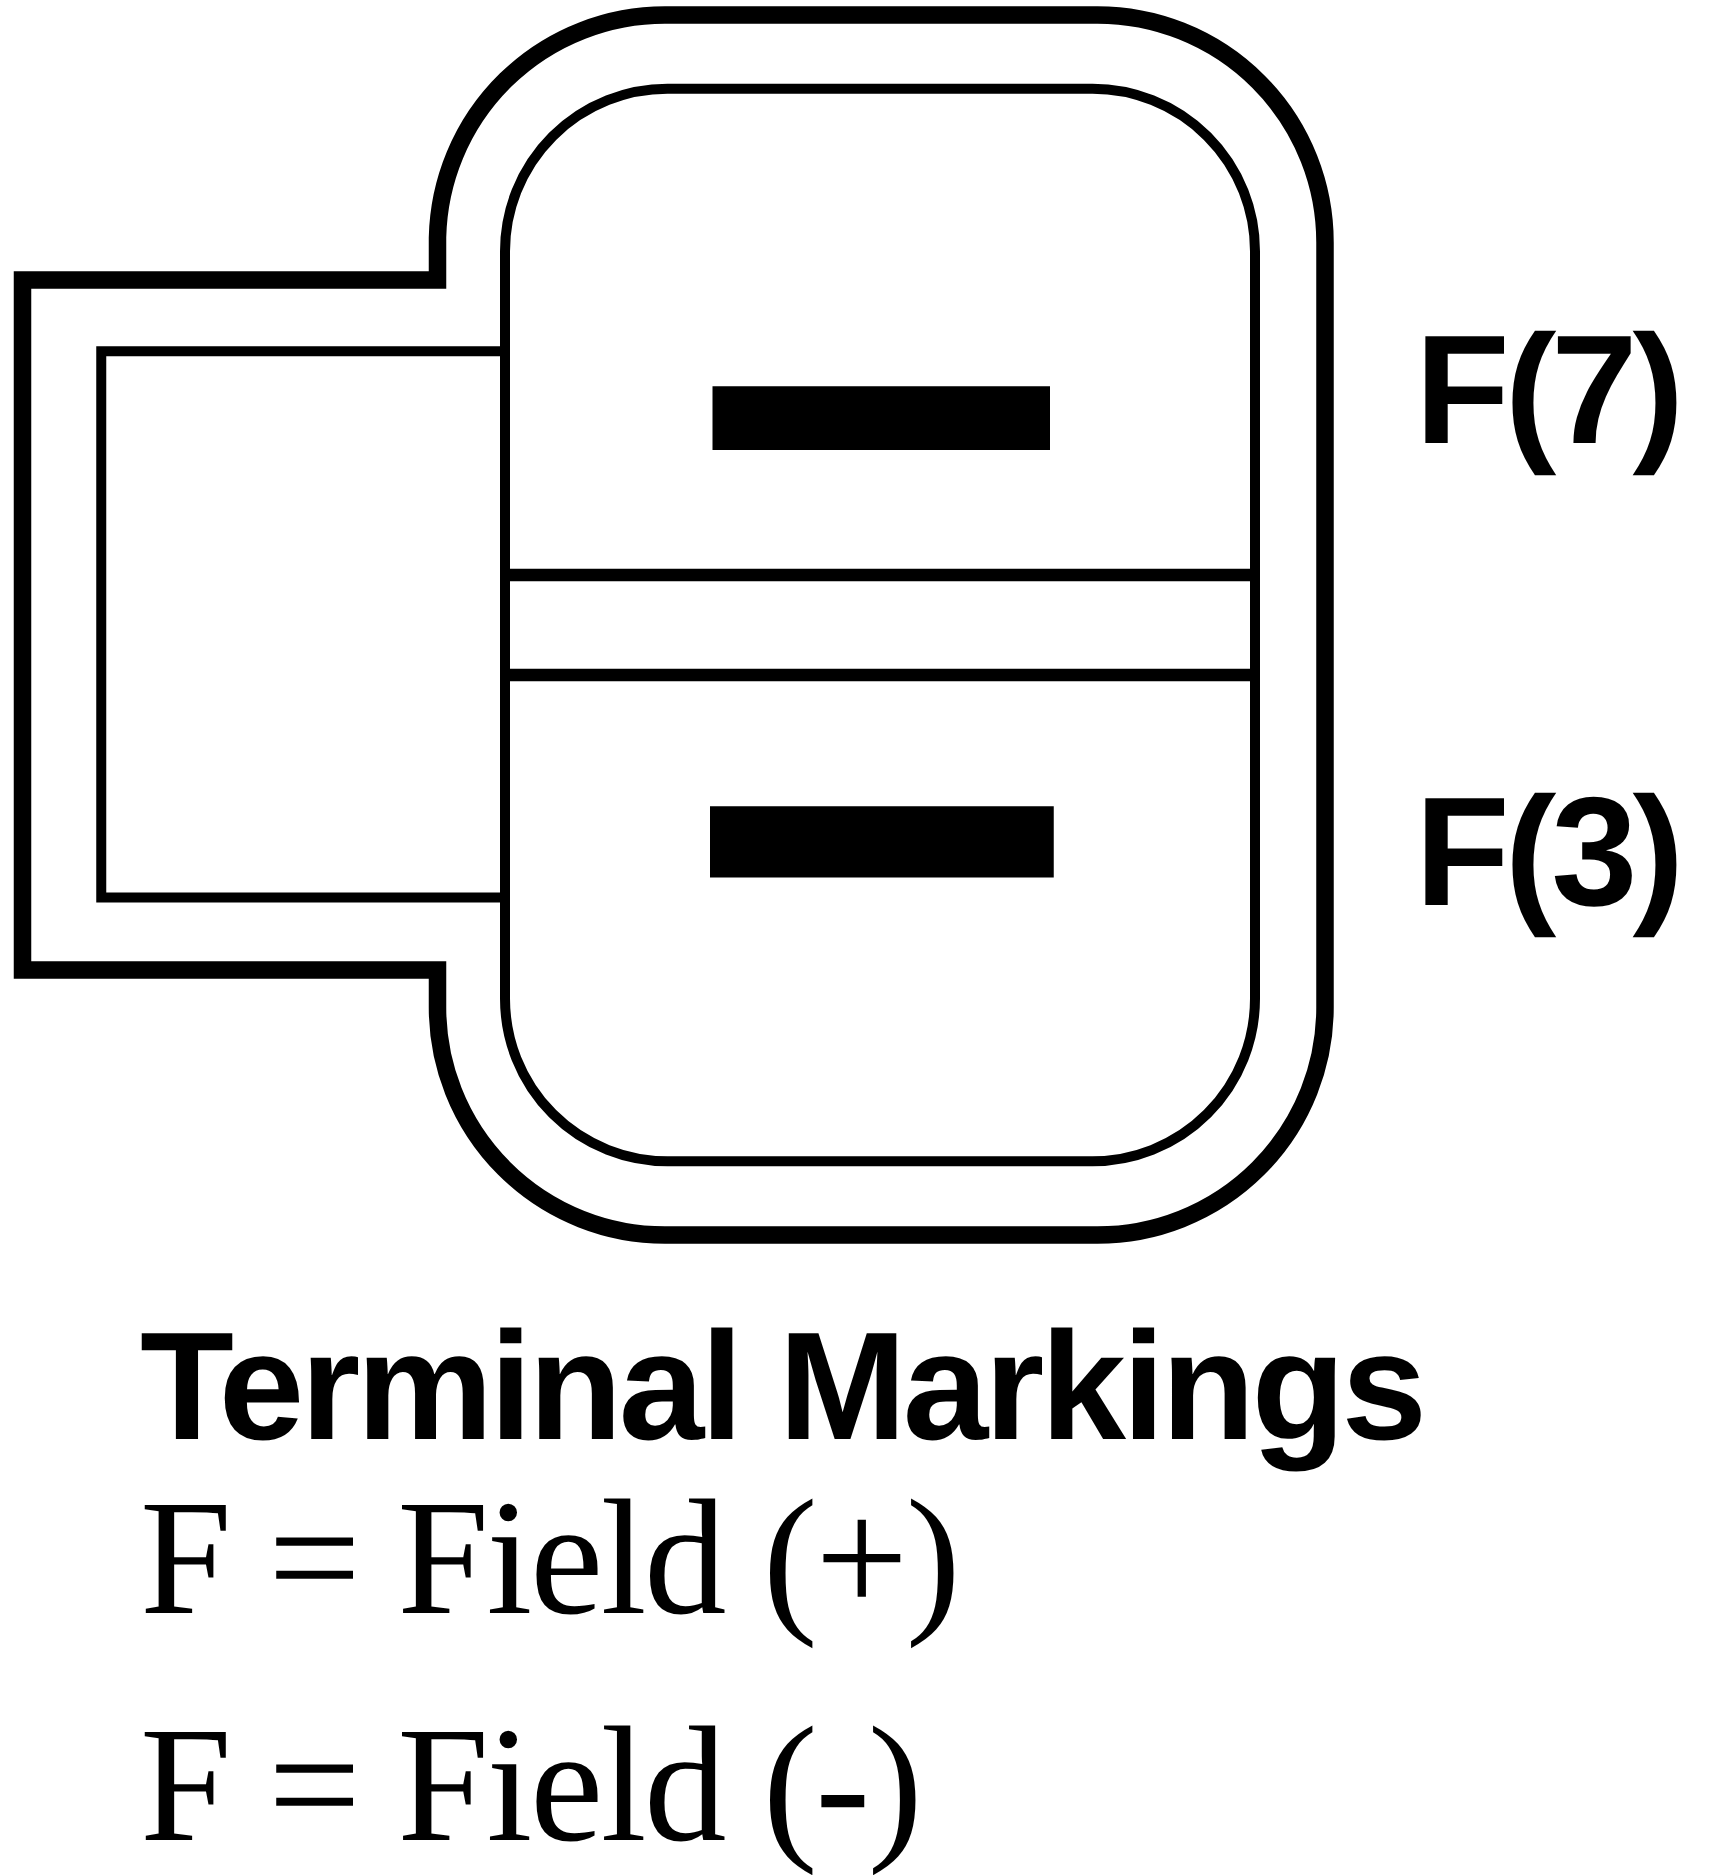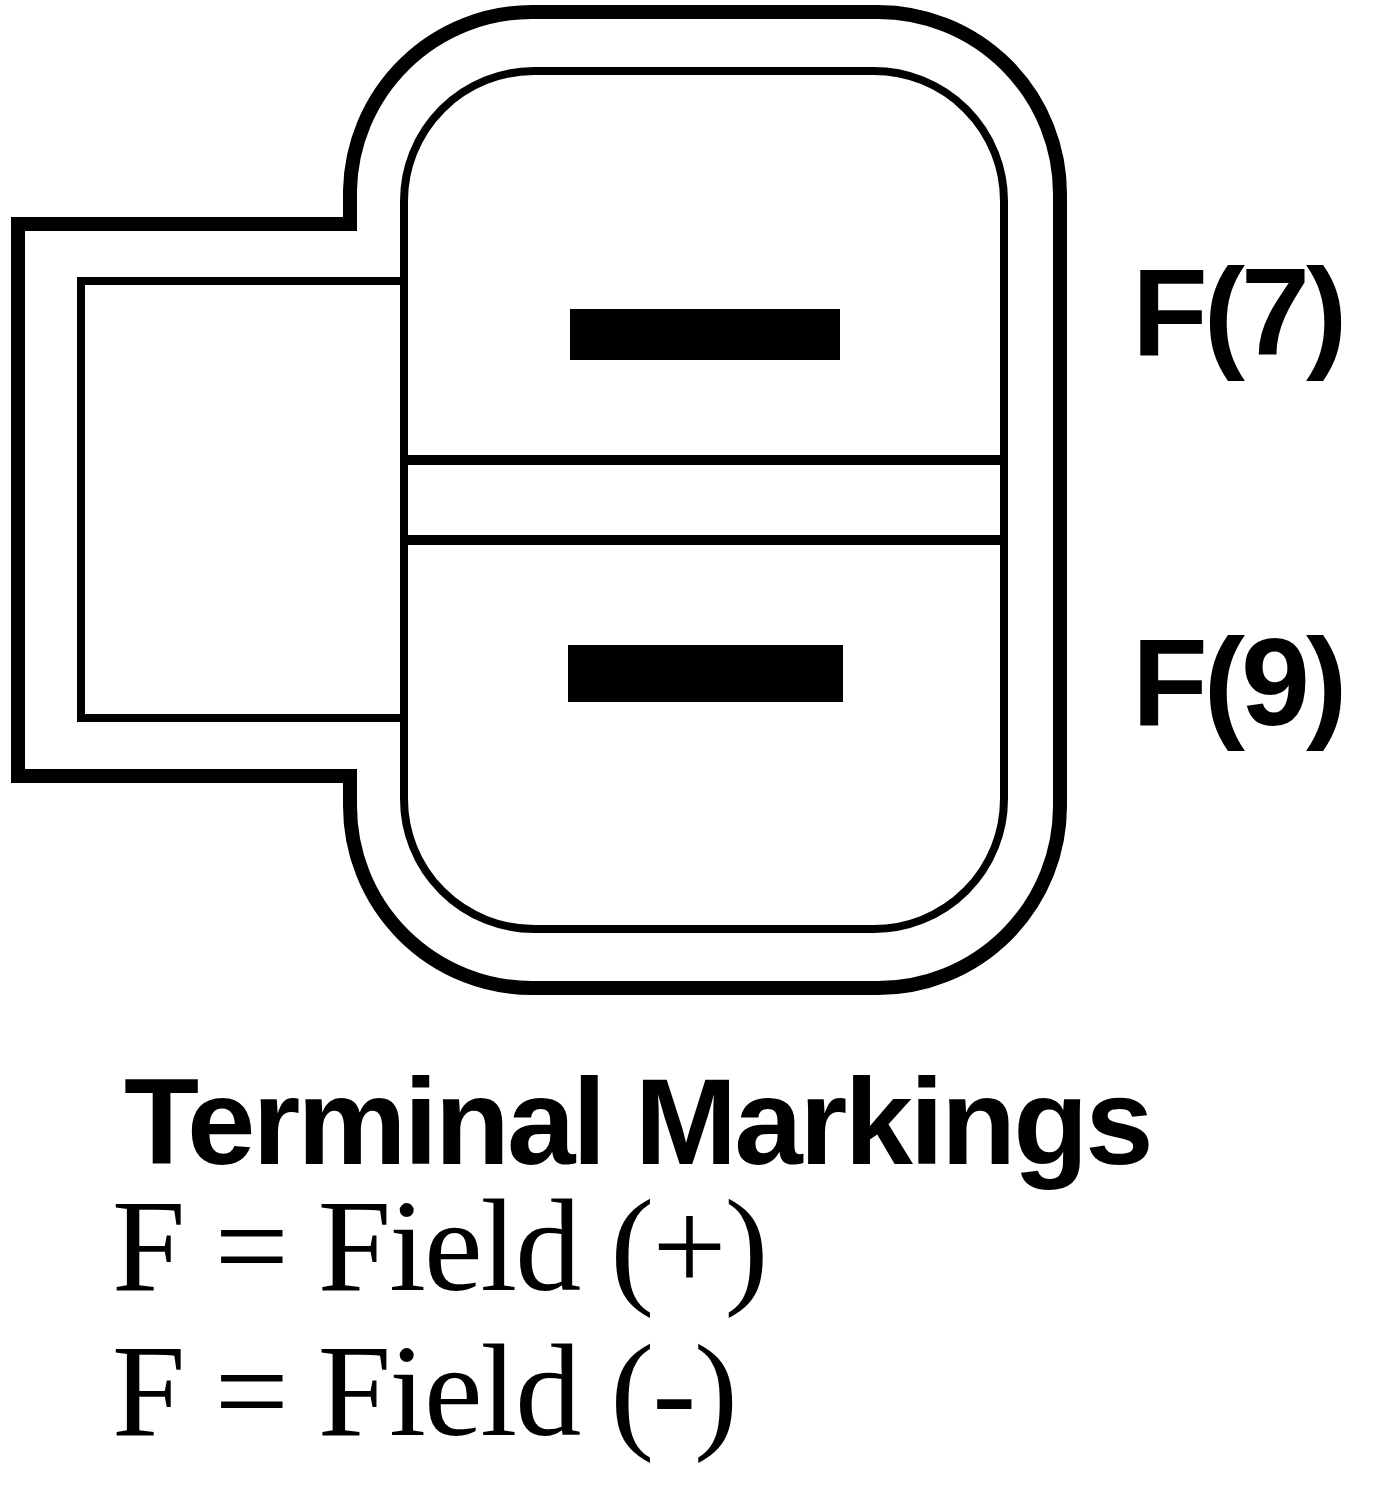--- a/index.html
+++ b/index.html
@@ -33,37 +33,37 @@
     }
     #label-f1 { left: 1132px; top: 250px; }
     #label-f2 { left: 1132px; top: 620px; }
     .legend-title {
       font-family: "Liberation Sans", sans-serif;
       font-weight: bold;
       font-size: 123px;
       line-height: 1;
       letter-spacing: -3px;
       white-space: nowrap;
-      margin: 12px;
+      margin: 0;
       position: absolute;
       left: 0;
       top: 0;
     }
     .legend-row {
       font-family: Liberation Serif, serif;
       font-weight: normal;
       font-size: 132px;
       line-height: 1;
       letter-spacing: -2px;
       white-space: nowrap;
       position: absolute;
       left: 0;
     }
     #legend-row-0 { top: 1180px; left: 112px; }
-    #legend-row-1 { top: 1325px; left: 112px; text-align: center; }
+    #legend-row-1 { top: 1362px; left: 112px; text-align: center; }
   </style>
 </head>
 <body>
 
 <svg id="diagram" width="1382" height="1500" viewBox="0 0 1382 1500" xmlns="http://www.w3.org/2000/svg">
 
   <path d="M 350 224
            L 350 190
            A 182 182 0 0 1 532 12
            L 878 12
@@ -82,17 +82,17 @@
   <rect x="404" y="71" width="600" height="858" rx="130" ry="130" fill="none" stroke="#000000" stroke-width="8"></rect>
 
   <line x1="404" y1="460" x2="1004" y2="460" stroke="#000000" stroke-width="10"></line>
   <line x1="404" y1="540" x2="1004" y2="540" stroke="#000000" stroke-width="10"></line>
 
   <rect x="570" y="309" width="270" height="51" fill="#000000"></rect>
   <rect x="568" y="645" width="275" height="57" fill="#000000"></rect>
 </svg>
 
 <div id="label-f1" class="term-label">F(7)</div>
-<div id="label-f2" class="term-label">F(9)</div>
+<div id="label-f2" class="term-label">F(3)</div>
 
 <div class="legend-title" style="left:112px; top:1048px;">Terminal Markings</div>
 <div id="legend-row-0" class="legend-row">F = Field (+)</div>
 <div id="legend-row-1" class="legend-row">F = Field (-)</div>
 
 </body></html>

